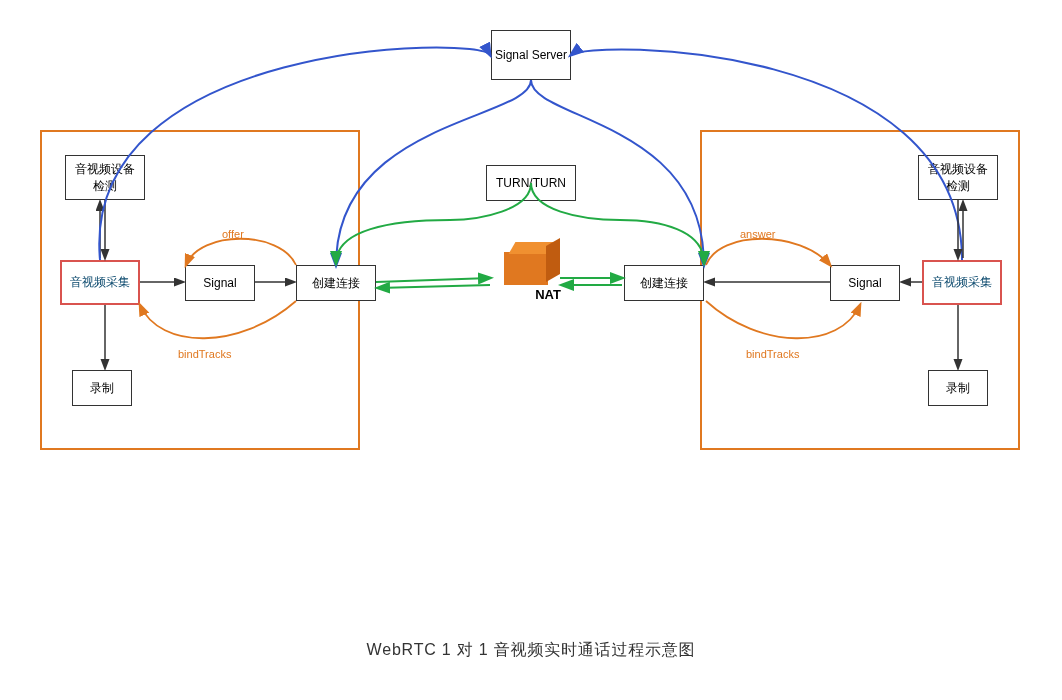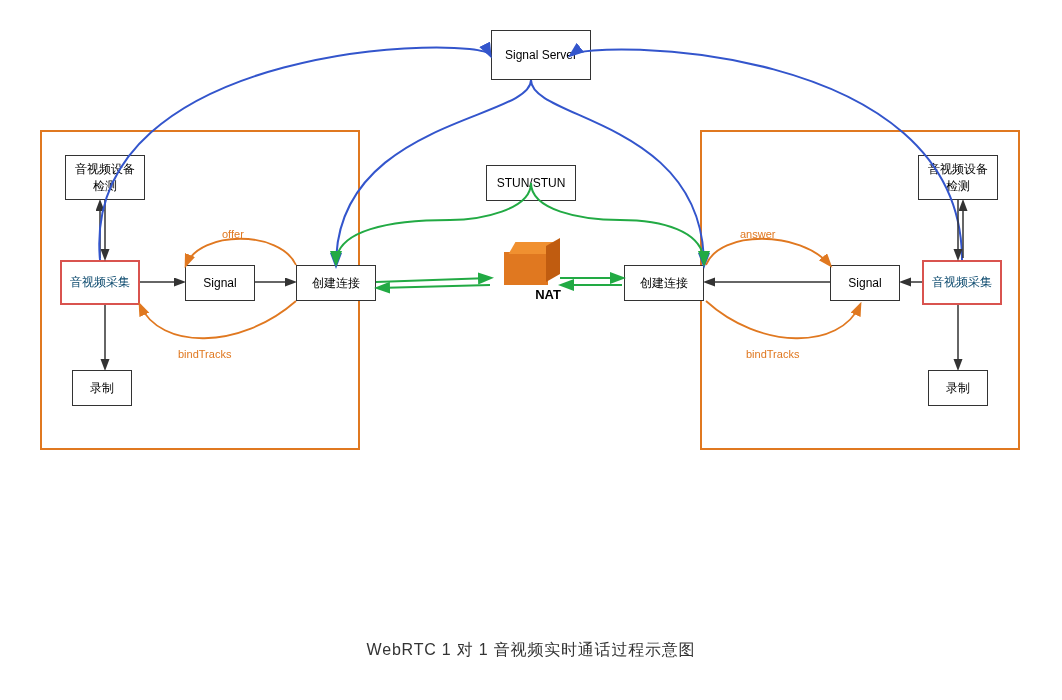--- a/index.html
+++ b/index.html
@@ -45,21 +45,21 @@
       color: #0c4a6e;
     }
     
     .region {
       position: absolute;
       border: 2.5px solid #e07820;
       background: transparent;
     }
     
     #signal-server {
-      width: 100px;
+      width: 80px;
       height: 50px;
       top: 20px;
       left: 491px;
     }
     
     #stun-turn {
       width: 90px;
       height: 36px;
       top: 155px;
       left: 486px;
@@ -206,21 +206,21 @@
   <div class="region" id="left-region"></div>
 
   <div class="region" id="right-region"></div>
 
   <div class="box" id="signal-server">
     <span>Signal
 Server</span>
   </div>
 
   <div class="box" id="stun-turn">
-    <span>STUN/STUN</span>
+    <span>TURN/TURN</span>
   </div>
 
   <div id="nat-box">
     <div class="nat-cube"></div>
     <div class="nat-label">NAT</div>
   </div>
 
   <div class="box" id="left-avdevice">
     <span>音视频设备<br>检测</span>
   </div>

